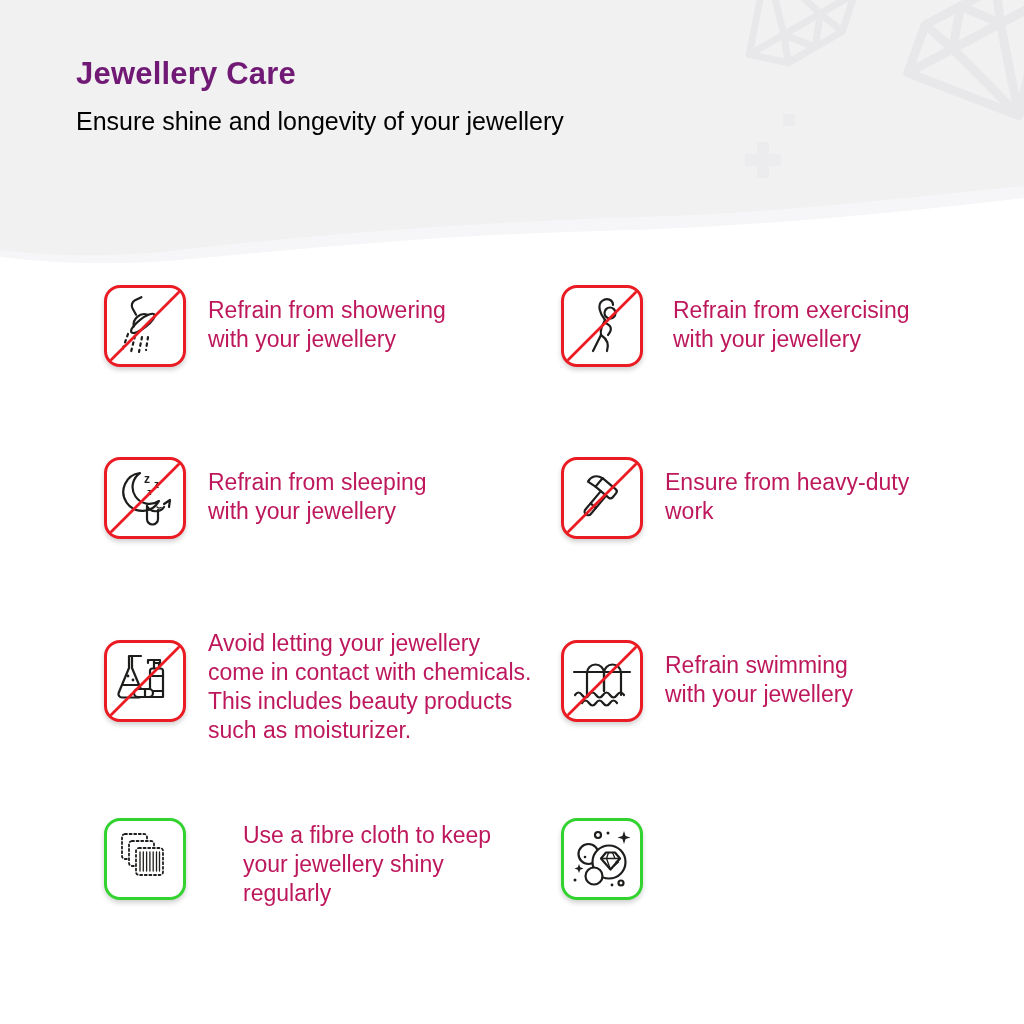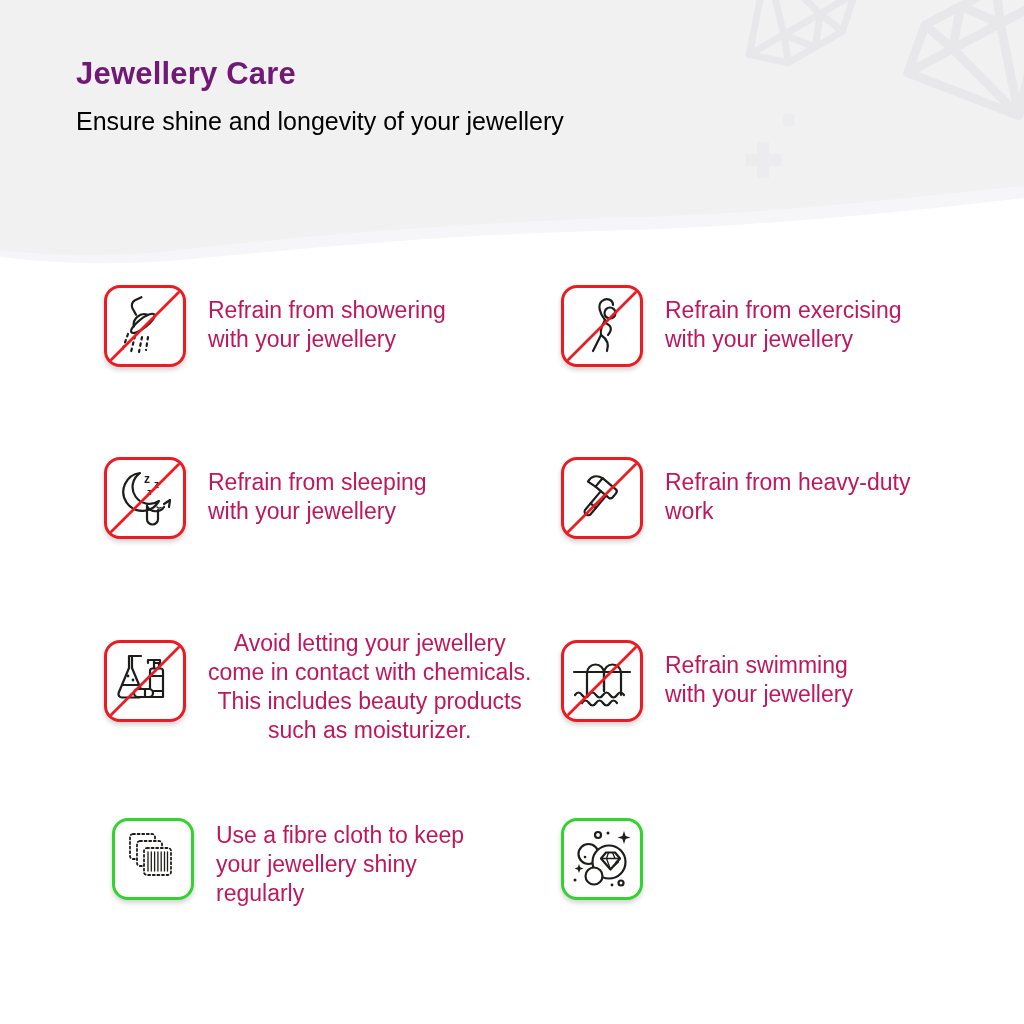--- a/index.html
+++ b/index.html
@@ -12,26 +12,26 @@
   .page-title{
     position:absolute;left:76px;top:56px;
     font-size:31px;font-weight:700;color:#701a75;letter-spacing:.2px;
   }
   .page-subtitle{
     position:absolute;left:76px;top:107px;
     font-size:25px;font-weight:400;color:#000000;
   }
   .item{position:absolute;display:flex;align-items:flex-start;}
   .pos-1{left:104px;top:285px;}
-  .pos-2{left:561px;top:285px;}
+  .pos-2{left:561px;top:285px;gap:8px;}
   .pos-3{left:104px;top:457px;}
   .pos-4{left:561px;top:457px;}
   .pos-5{left:104px;top:640px;}
   .pos-6{left:561px;top:640px;justify-content:center;}
-  .pos-7{left:112px;top:818px;}
+  .pos-7{left:104px;top:818px;gap:35px;}
   .pos-8{left:561px;top:818px;}
   .icon-box{
     width:82px;height:82px;box-sizing:border-box;flex:none;
     border:3px solid #EA1B23;border-radius:16px;background:#fff;
     box-shadow:0 3px 5px rgba(0,0,0,.18);
     position:relative;
   }
   .icon-box.green{border-color:#32D32F;}
   .icon-box svg{display:block;width:100%;height:100%;}
   .art{stroke:#1d1d1b;fill:none;stroke-width:2.2;stroke-linecap:round;stroke-linejoin:round;}
@@ -41,21 +41,21 @@
   .dash{stroke-dasharray:2.5 4;}
   .stitch{stroke-dasharray:2 2.6;stroke-width:1.8;}
   .slash{stroke:#EA1B23;stroke-width:2.8;stroke-linecap:round;}
   .ztext{font-family:"Liberation Sans",sans-serif;font-weight:700;fill:#1d1d1b;stroke:none;}
   .text{
     margin-left:22px;font-size:23px;line-height:29px;color:#be185d;
     white-space:pre-line;
   }
   .mt2{margin-top:11px;}
   .mt3{margin-top:3px;}
-  .mt4{margin-top:-11px;text-align:center;}
+  .mt4{margin-top:-11px;}
 </style>
 </head>
 <body>
 
 <svg class="header-wave" width="1024" height="272" viewBox="0 0 1024 272">
   <defs>
     <clipPath id="waveclip">
       <path d="M0 0 H1024 V186 C920 196 800 212 640 217 C470 222 300 236 180 250 C110 258 50 256 0 250 Z"></path>
     </clipPath>
   </defs>
@@ -148,21 +148,21 @@
         <g transform="rotate(40 38 36)">
           <path d="M27 22 h17 a3 3 0 0 1 3 3 v5 a3 3 0 0 1 -3 3 h-17 z"></path>
           <path d="M27 22 c-7 1 -10 6 -9 12 l9 -1"></path>
           <path d="M34 33 v24 a3.5 3.5 0 0 0 7 0 V33"></path>
           <path d="M34 49 h7"></path>
         </g>
       </g>
       <line class="slash" x1="4.5" y1="71.5" x2="71.5" y2="4.5"></line>
     </svg>
   </div>
-  <div class="text mt2">Refrain from heavy-duty
+  <div class="text mt2">Ensure from heavy-duty
 work</div>
 </div>
 
 <div class="item pos-5">
   <div class="icon-box">
     <svg viewBox="0 0 76 76">
       <g class="art">
         <path d="M23 13 h11"></path>
         <path d="M25 13 v12 L35.5 50 a3.5 3.5 0 0 1 -3.4 4.5 H15 A3.5 3.5 0 0 1 11.6 50 L22 25 V13"></path>
         <path d="M15.5 42 h17"></path>

